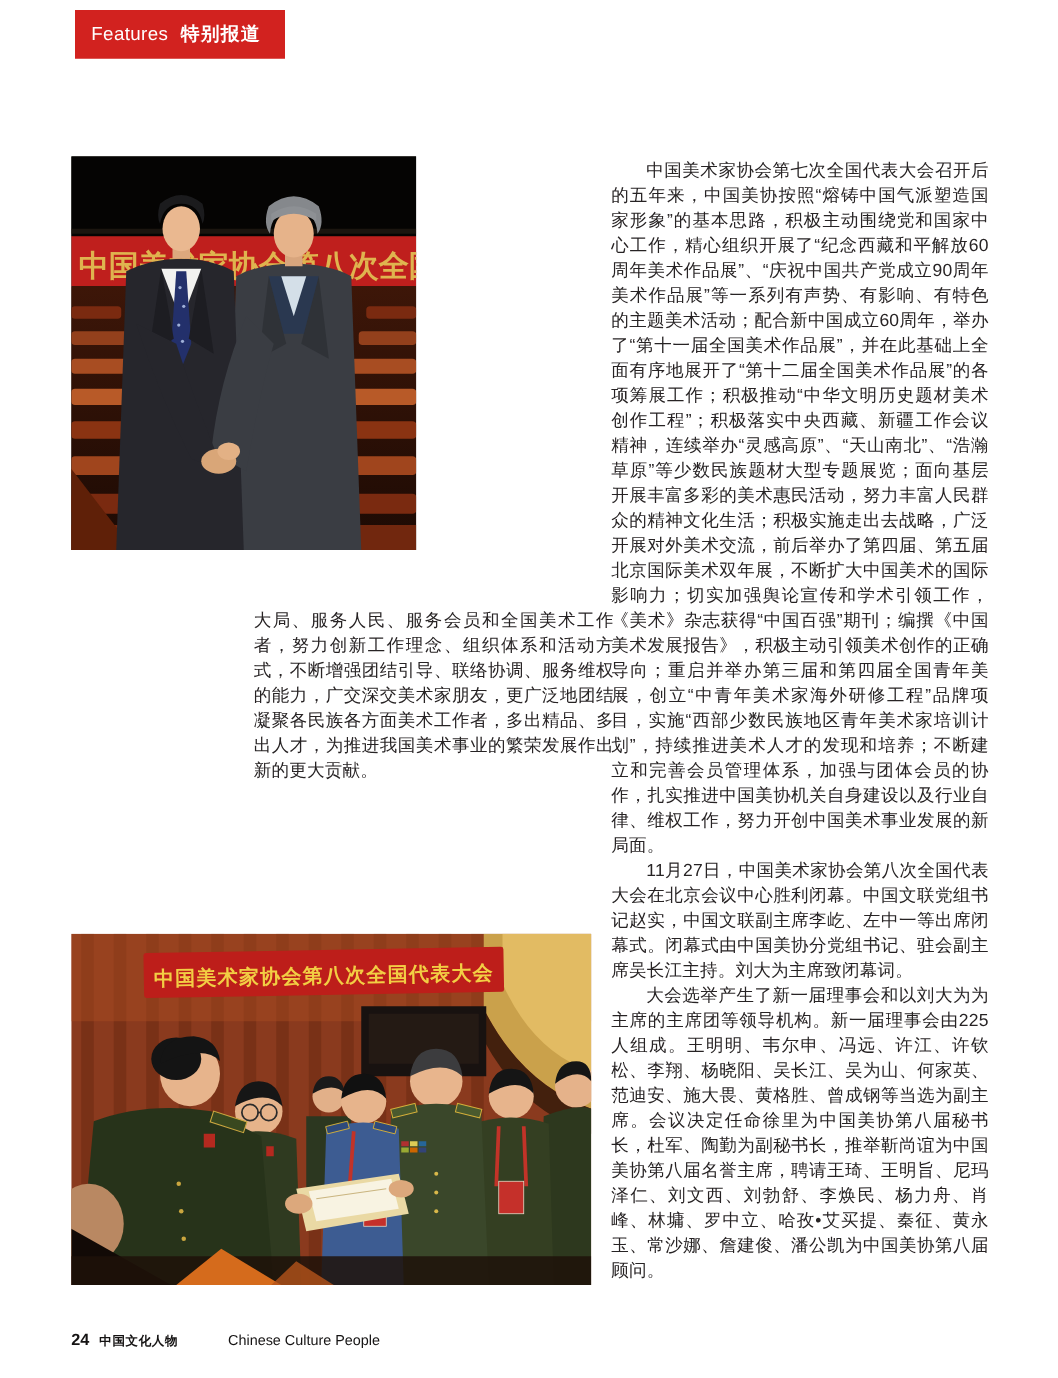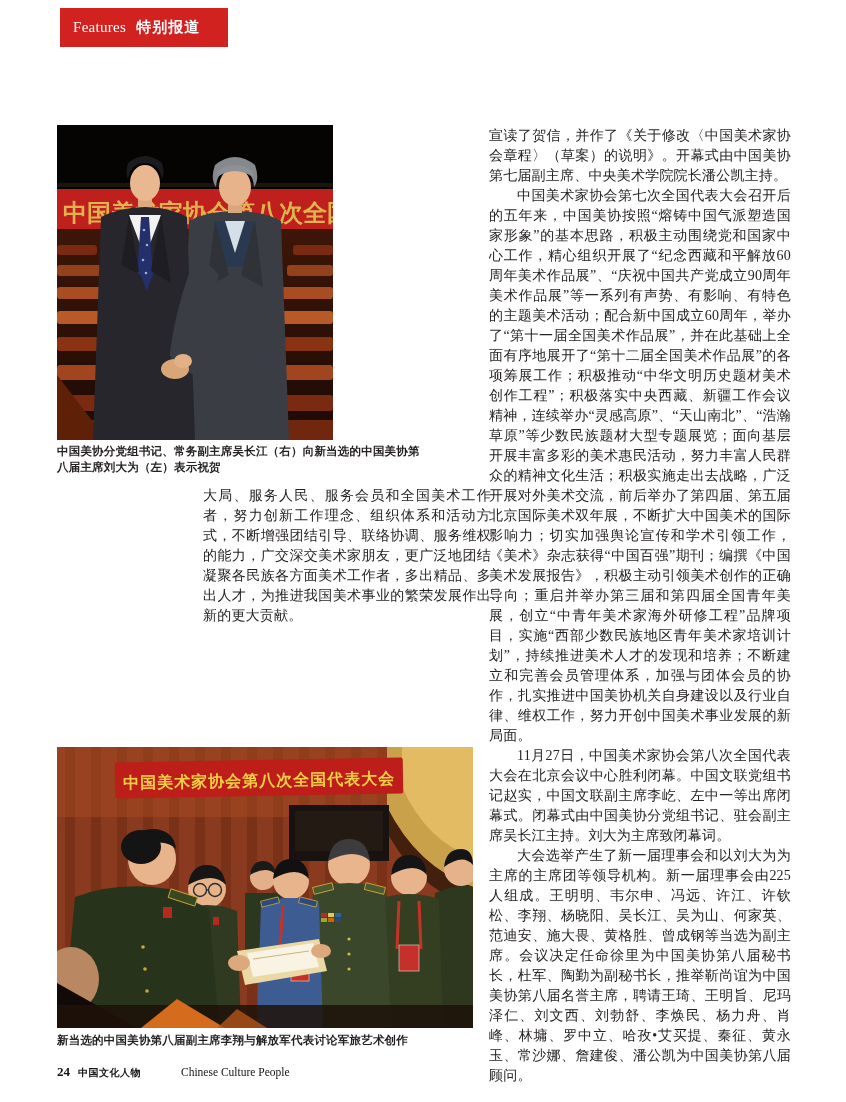--- a/index.html
+++ b/index.html
@@ -1,19 +1,19 @@
 <!DOCTYPE html>
 <html><head>
 <meta charset="utf-8">
 <style>
   * { margin:0; padding:0; box-sizing:border-box; }
   html,body { background:#ffffff; }
   .page {
     position:relative; width:846px; height:1102px; background:#ffffff;
-    font-family:Liberation Serif, serif; overflow:hidden;
+    font-family:Liberation Sans, sans-serif; overflow:hidden;
   }
   .header-tab {
     position:absolute; left:60px; top:8px; width:168px; height:39px;
     background:#d2221f; color:#ffffff; display:flex; align-items:center;
     padding-left:13px; font-size:15px;
   }
   .header-tab .en { margin-right:10px; letter-spacing:.3px; }
   .header-tab .zh { font-weight:700; letter-spacing:1px; }
   .photo { position:absolute; display:block; }
   .caption {
@@ -108,21 +108,20 @@
     </g>
 
     <g>
       <path d="M140,128 Q118,180 112,236 L140,252 Q150,192 162,150 Z" fill="#3a3d43"></path>
       <path d="M52,134 Q70,190 96,242 L122,252 Q100,200 84,150 Z" fill="#26262c"></path>
       <ellipse cx="118" cy="244" rx="14" ry="10" fill="#d9a678"></ellipse>
       <ellipse cx="126" cy="236" rx="9" ry="7" fill="#e3b185"></ellipse>
     </g>
   </svg>
 
-  <div class="caption" style="left:57px; top:443px; width:368px;">中国美协分党组书记、常务副主席吴长江（右）向新当选的中国美协第八届主席刘大为（左）表示祝贺</div>
 
   <div class="col" style="left:170px; top:486px; width:288px;margin-left:33px;">
     <p>大局、服务人民、服务会员和全国美术工作者，努力创新工作理念、组织体系和活动方式，不断增强团结引导、联络协调、服务维权的能力，广交深交美术家朋友，更广泛地团结凝聚各民族各方面美术工作者，多出精品、多出人才，为推进我国美术事业的繁荣发展作出新的更大贡献。</p>
   </div>
 
   <svg class="photo" style="left:57px; top:747px;" width="416" height="281" viewBox="0 0 416 281">
     <rect x="0" y="0" width="416" height="281" fill="#8a3a1e"></rect>
     <g opacity="0.6">
       <rect x="8" y="0" width="10" height="281" fill="#6f2c13"></rect>
         <rect x="34" y="0" width="10" height="281" fill="#6f2c13"></rect>
@@ -229,24 +228,22 @@
 
     <g>
       <ellipse cx="14" cy="232" rx="28" ry="32" fill="#b98862"></ellipse>
       <path d="M0,236 L80,281 L0,281 Z" fill="#120a06"></path>
       <rect x="0" y="258" width="416" height="23" fill="#1e1209" opacity="0.85"></rect>
       <polygon points="120,252 168,281 84,281" fill="#d56b1c"></polygon>
       <polygon points="180,262 210,281 160,281" fill="#b4541a" opacity="0.8"></polygon>
     </g>
   </svg>
 
-  <div class="caption" style="left:57px; top:1032px; width:420px;">新当选的中国美协第八届副主席李翔与解放军代表讨论军旅艺术创作</div>
 
   <div class="col" style="left:489px; top:126px; width:302px;">
-    <p>宣读了贺信，并作了《关于修改〈中国美术家协会章程〉（草案）的说明》。开幕式由中国美协第七届副主席、中央美术学院院长潘公凯主持。</p>
     <p class="indent">中国美术家协会第七次全国代表大会召开后的五年来，中国美协按照“熔铸中国气派塑造国家形象”的基本思路，积极主动围绕党和国家中心工作，精心组织开展了“纪念西藏和平解放60周年美术作品展”、“庆祝中国共产党成立90周年美术作品展”等一系列有声势、有影响、有特色的主题美术活动；配合新中国成立60周年，举办了“第十一届全国美术作品展”，并在此基础上全面有序地展开了“第十二届全国美术作品展”的各项筹展工作；积极推动“中华文明历史题材美术创作工程”；积极落实中央西藏、新疆工作会议精神，连续举办“灵感高原”、“天山南北”、“浩瀚草原”等少数民族题材大型专题展览；面向基层开展丰富多彩的美术惠民活动，努力丰富人民群众的精神文化生活；积极实施走出去战略，广泛开展对外美术交流，前后举办了第四届、第五届北京国际美术双年展，不断扩大中国美术的国际影响力；切实加强舆论宣传和学术引领工作，《美术》杂志获得“中国百强”期刊；编撰《中国美术发展报告》，积极主动引领美术创作的正确导向；重启并举办第三届和第四届全国青年美展，创立“中青年美术家海外研修工程”品牌项目，实施“西部少数民族地区青年美术家培训计划”，持续推进美术人才的发现和培养；不断建立和完善会员管理体系，加强与团体会员的协作，扎实推进中国美协机关自身建设以及行业自律、维权工作，努力开创中国美术事业发展的新局面。</p>
     <p class="indent">11月27日，中国美术家协会第八次全国代表大会在北京会议中心胜利闭幕。中国文联党组书记赵实，中国文联副主席李屹、左中一等出席闭幕式。闭幕式由中国美协分党组书记、驻会副主席吴长江主持。刘大为主席致闭幕词。</p>
     <p class="indent">大会选举产生了新一届理事会和以刘大为为主席的主席团等领导机构。新一届理事会由225人组成。王明明、韦尔申、冯远、许江、许钦松、李翔、杨晓阳、吴长江、吴为山、何家英、范迪安、施大畏、黄格胜、曾成钢等当选为副主席。会议决定任命徐里为中国美协第八届秘书长，杜军、陶勤为副秘书长，推举靳尚谊为中国美协第八届名誉主席，聘请王琦、王明旨、尼玛泽仁、刘文西、刘勃舒、李焕民、杨力舟、肖峰、林墉、罗中立、哈孜•艾买提、秦征、黄永玉、常沙娜、詹建俊、潘公凯为中国美协第八届顾问。</p>
   </div>
 
   <div class="footer">
     <span class="num">24</span>
     <span class="zh">中国文化人物</span>
     <span class="en">Chinese Culture People</span>
   </div>

